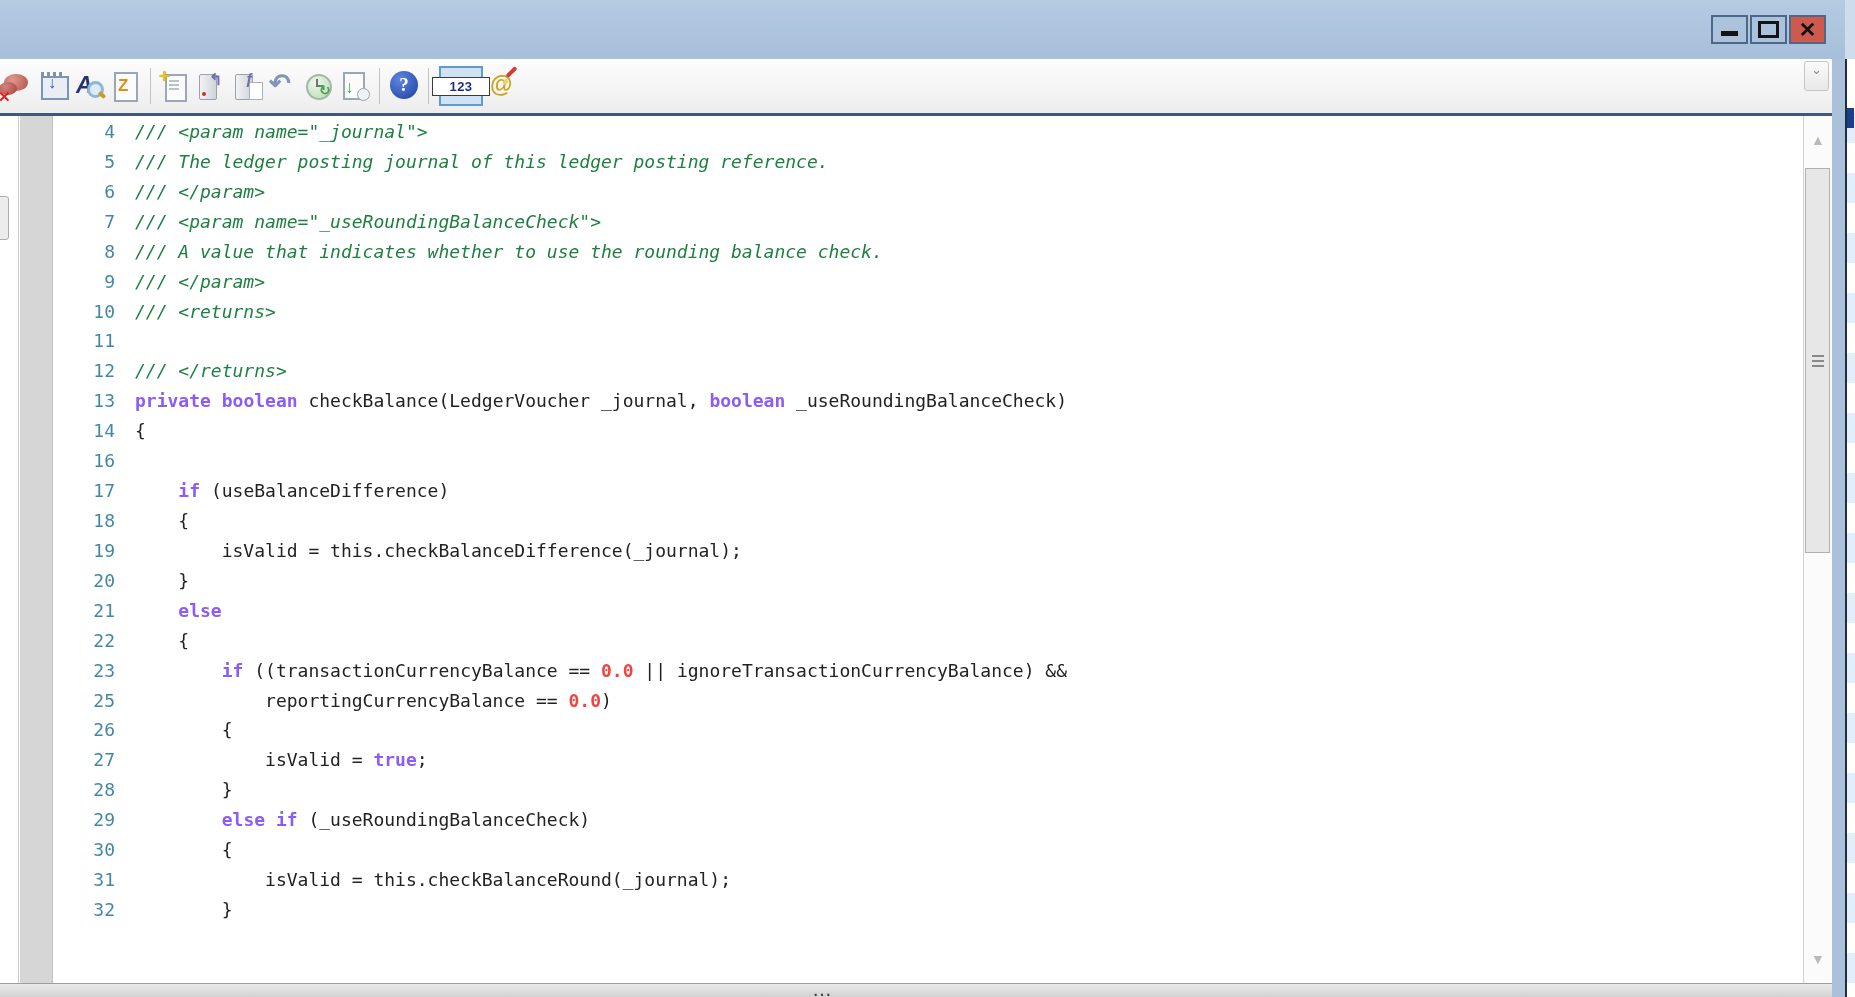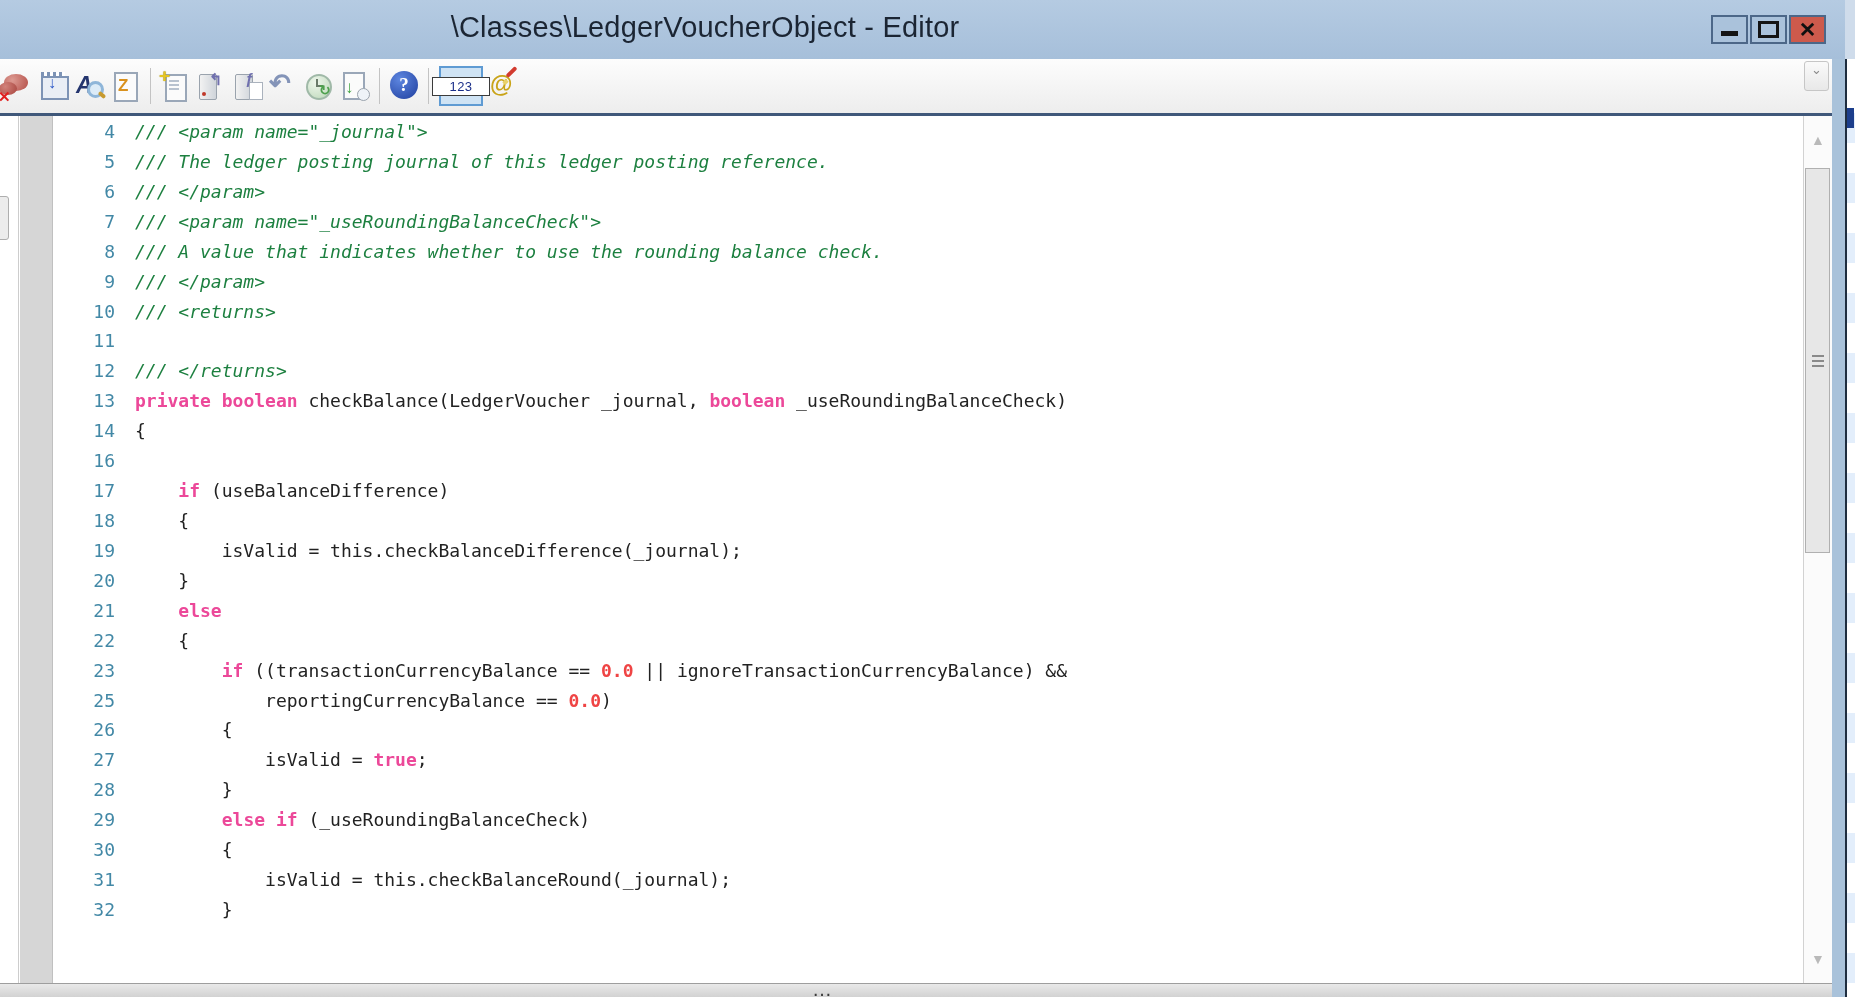--- a/index.html
+++ b/index.html
@@ -75,21 +75,21 @@
     background:#eef3f8;border:1px solid #9aa3ad;}
   
   .help-c{left:2px;top:3px;width:28px;height:28px;border-radius:50%;
     background:radial-gradient(circle at 35% 30%,#5d86e0,#1f3e9e);
     display:flex;align-items:center;justify-content:center;
     color:#fff;font-size:19px;font-weight:bold;font-family:"Liberation Serif",serif;}
   
   .btn123{width:44px;height:40px;margin:0 6px 0 2px;border:2px solid #5f9bd3;background:#cfe3f4;
     box-sizing:border-box;display:flex;align-items:center;justify-content:center;flex:0 0 auto;}
   .btn123-inner{border:1px solid #3b3b3b;background:#fff;padding:1px 16px;
-    font-size:13px;font-weight:normal;color:#1b2f8a;letter-spacing:.5px;
+    font-size:13px;font-weight:bold;color:#1b2f8a;letter-spacing:.5px;
     font-family:"Liberation Sans",sans-serif;}
   
   .lbl-at{left:1px;top:3px;font-size:23px;font-weight:bold;color:#c9a418;}
   .lbl-pen{left:16px;top:2px;width:13px;height:4px;background:#d23b2f;
     transform:rotate(-45deg);border-radius:2px;}
   .lbl-pen2{left:14px;top:12px;width:5px;height:4px;background:#e8d26a;
     transform:rotate(-45deg);}
   
   .tb-overflow{position:absolute;left:1804px;top:61px;width:25px;height:30px;
     background:linear-gradient(#fafafa,#e8e8e8);border:1px solid #c6c6c6;border-radius:3px;
@@ -102,21 +102,21 @@
   .sliver-thumb{position:absolute;left:-2px;top:80px;width:9px;height:42px;background:#ececec;
     border:1px solid #aeaeae;border-radius:0 3px 3px 0;}
   .gutter{position:absolute;left:20px;top:0;width:32px;height:867px;background:#d6d6d6;
     border-right:1px solid #c0c0c0;}
   .lines{position:absolute;left:0;top:1px;width:1803px;
     font-family:"DejaVu Sans Mono","Liberation Mono",monospace;font-size:18px;}
   .code-row{height:29.93px;line-height:29.93px;display:flex;white-space:pre;}
   .ln{display:inline-block;width:115px;text-align:right;color:#4288a6;flex:0 0 auto;}
   .code{margin-left:20px;color:#222;}
   .tok-c{color:#1d8040;font-style:italic;}
-  .tok-k{color:#ec4899;font-weight:bold;}
+  .tok-k{color:#8b5cf6;font-weight:bold;}
   .tok-n{color:#ef4444;font-weight:bold;}
   .tok-p{color:#222;}
 
   
   .vscroll{position:absolute;left:1803px;top:116px;width:29px;height:867px;background:#fbfbfb;
     border-left:1px solid #d2d2d2;box-sizing:border-box;}
   .vs-up,.vs-down{position:absolute;left:0;width:28px;height:48px;color:#b9b9b9;font-size:14px;
     text-align:center;line-height:48px;}
   .vs-up{top:0;} .vs-down{bottom:0;}
   .vs-thumb{position:absolute;left:1px;top:52px;width:25px;height:385px;background:#e7e7e7;
@@ -137,21 +137,20 @@
   .splitter{position:absolute;left:0;top:983px;width:1832px;height:14px;
     background:linear-gradient(#e9e9e9,#d2d2d2);border-top:1px solid #9e9e9e;box-sizing:border-box;}
   .splitter-grip{position:absolute;left:812px;top:-6px;font-size:20px;color:#3c3c3c;letter-spacing:1px;}
 </style>
 </head>
 <body>
 
 <div id="screen">
 
   <div class="titlebar">
-    <div class="title-text">\Classes\LedgerVoucherObject - Editor</div>
     <div class="winbtn min">
         <div class="glyph-min"></div>
       </div>
     <div class="winbtn max">
         <div class="glyph-max"></div>
       </div>
     <div class="winbtn close">
         <div class="glyph-close">✕</div>
       </div>
   </div>

